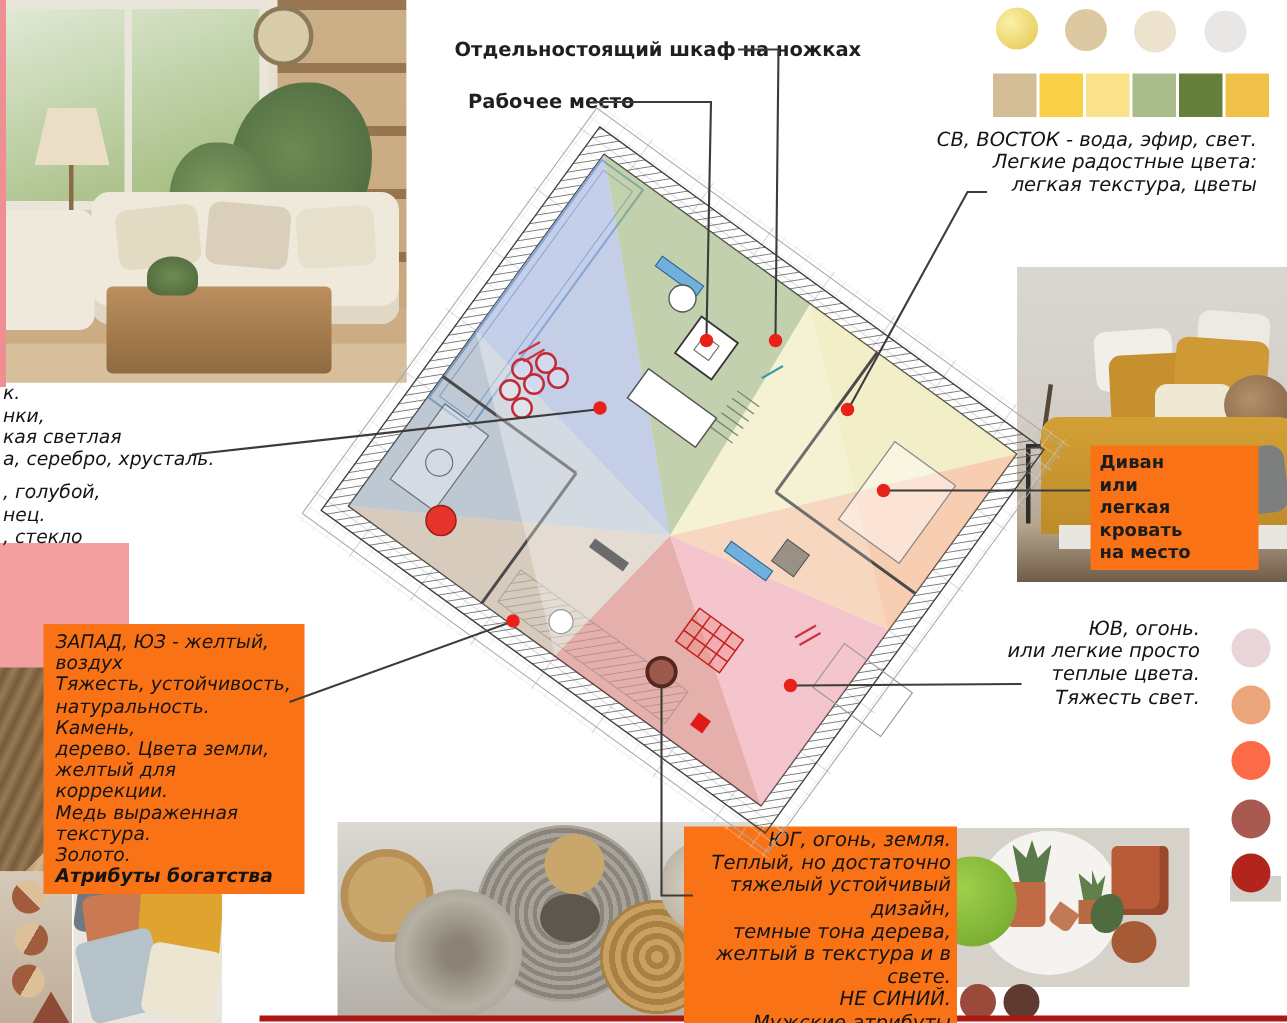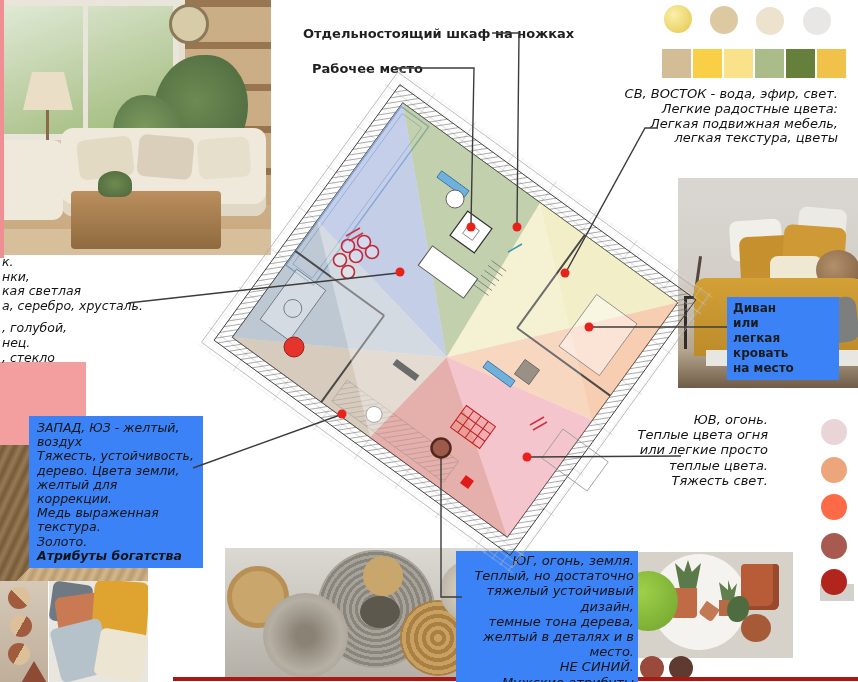--- a/index.html
+++ b/index.html
@@ -8,21 +8,21 @@
   .abs{position:absolute;}
   .photo{position:absolute;overflow:hidden;}
   .tblock{position:absolute;font-size:13px;font-style:italic;line-height:15.2px;color:#141414;}
   .tblock.right{text-align:right;}
   .tblock.small{font-size:12.5px;line-height:14.6px;}
   .bold{font-weight:bold;}
   .lbl{position:absolute;font-size:13px;font-weight:bold;color:#1f1f1f;white-space:nowrap;}
   .sw{position:absolute;}
   .sw.circle{border-radius:50%;}
   .spacer-top{margin-top:8px;}
-  .whitebox{background:#3b82f6;}
+  .whitebox{background:#f97316;}
   svg{position:absolute;left:0;top:0;pointer-events:none;}
 </style>
 </head>
 <body>
 
 <div id="canvas">
 
   <div class="photo" style="left:3px;top:0;width:268px;height:255px;background:linear-gradient(180deg,#ece7db 0%,#e0d6c2 45%,#cdb089 72%,#c9a97f 100%);">
     <div class="abs" style="left:0;top:0;width:170px;height:128px;background:linear-gradient(160deg,#dfe9d5,#9eb877);border:6px solid #e9e5da;border-left:0;"></div>
     <div class="abs" style="left:80px;top:0;width:5px;height:128px;background:#e9e5da;"></div>
@@ -138,48 +138,47 @@
     <div>кая светлая</div>
     <div>а, серебро, хрусталь.</div>
     <div class="spacer-top">, голубой,</div>
     <div>нец.</div>
     <div>, стекло</div>
   </div>
 
   <div class="tblock right" style="left:598px;top:87px;width:240px;line-height:14.8px;">
     <div>СВ, ВОСТОК - вода, эфир, свет.</div>
     <div>Легкие радостные цвета:</div>
-    <div>Легкая подвижная мебель,</div>
     <div>легкая текстура, цветы</div>
   </div>
 
   <div class="tblock whitebox" style="left:29px;top:416px;width:158px;padding:5px 8px;font-size:12.5px;line-height:14.2px;">
     <div>ЗАПАД, ЮЗ - желтый, воздух</div>
     <div>Тяжесть, устойчивость,</div>
+    <div>натуральность. Камень,</div>
     <div>дерево. Цвета земли,</div>
     <div>желтый для коррекции.</div>
     <div>Медь выраженная текстура.</div>
     <div>Золото.</div>
     <div class="bold">Атрибуты богатства</div>
   </div>
 
-  <div class="tblock right" style="left:608px;top:412px;width:160px;">
+  <div class="tblock right" style="left:640px;top:412px;width:160px;">
     <div>ЮВ, огонь.</div>
-    <div>Теплые цвета огня</div>
     <div>или легкие просто</div>
     <div>теплые цвета.</div>
     <div>Тяжесть свет.</div>
   </div>
 
   <div class="tblock right whitebox" style="left:456px;top:551px;width:174px;padding:2px 4px;">
     <div>ЮГ, огонь, земля.</div>
     <div>Теплый, но достаточно</div>
     <div>тяжелый устойчивый дизайн,</div>
     <div>темные тона дерева,</div>
-    <div>желтый в деталях и в место.</div>
+    <div>желтый в текстура и в свете.</div>
     <div>НЕ СИНИЙ.</div>
     <div>Мужские атрибуты</div>
   </div>
 
   <div class="abs whitebox" style="left:727px;top:297px;width:100px;padding:4px 6px;font-size:12px;font-weight:bold;line-height:15px;z-index:4;">
     <div>Диван</div>
     <div>или</div>
     <div>легкая кровать</div>
     <div>на место</div>
   </div>

